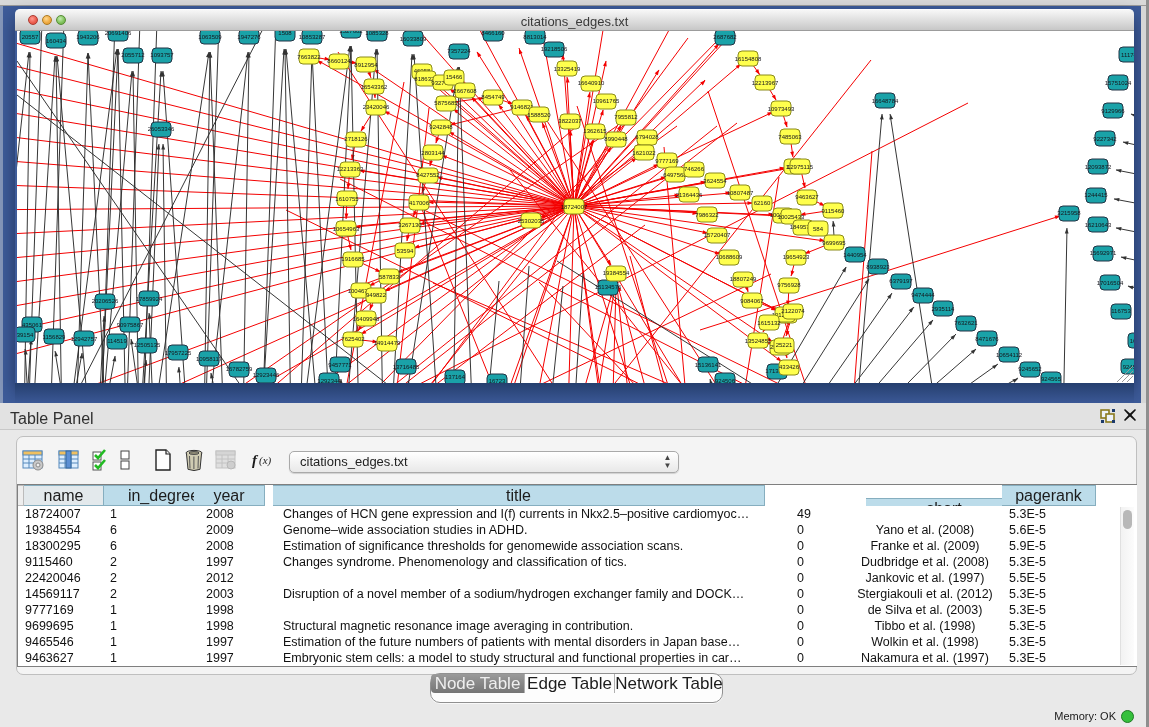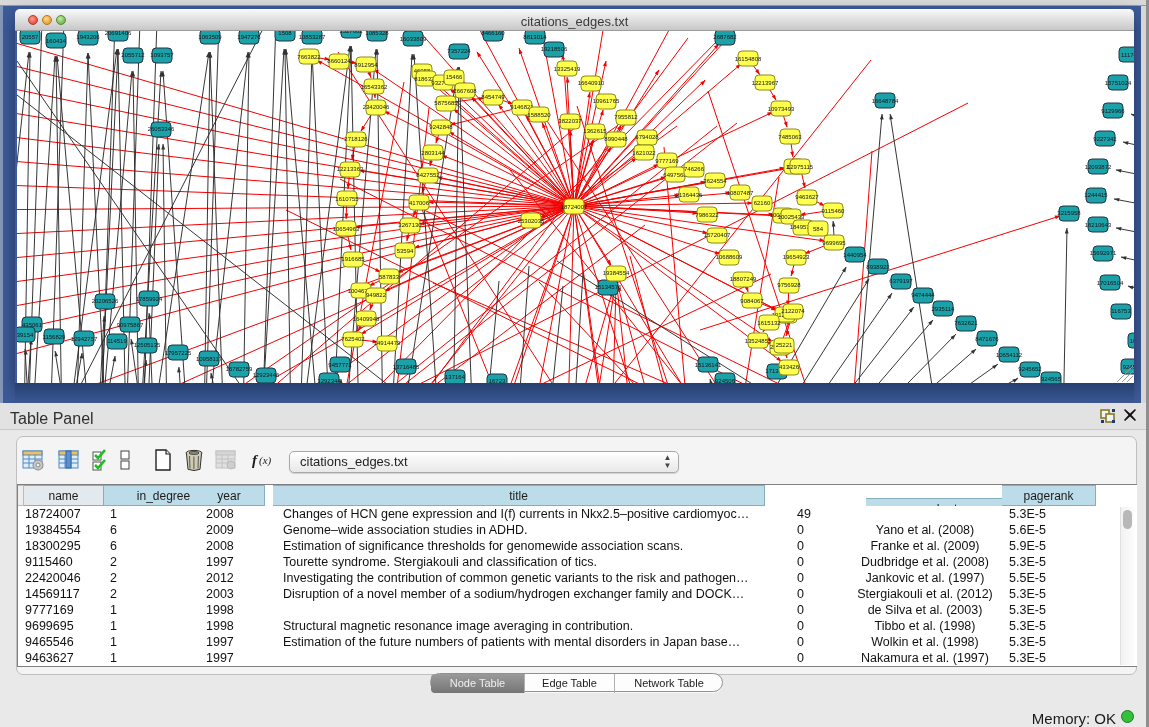--- a/index.html
+++ b/index.html
@@ -33,48 +33,48 @@
 #combo { position:absolute; left:272px; top:14px; width:390px; height:22px;
   border:1px solid #a9a9a9; border-radius:5px;
   background:linear-gradient(#ffffff,#e8e8e8); font-size:13px; color:#222;
   line-height:20px; padding-left:10px; box-shadow:0 1px 1px rgba(0,0,0,.15); }
 #combo .st { position:absolute; right:4px; top:2px; width:13px; height:16px;
   color:#444; font-size:8px; line-height:8px; text-align:center; }
 #tborder { position:absolute; left:0px; top:47px; width:1120px; height:183px;
   border:1px solid #7f7f7f; background:#fff; }
 #thead { position:absolute; left:1px; top:48px; width:1119px; height:21px; background:#fff; }
 #thead .h { position:absolute; top:0; height:21px; background:#bcdcea;
-  border:1px solid #86aebf; border-left:none; font-size:12px; color:#1c1c1c;
+  border:1px solid #86aebf; border-left:none; font-size:16px; color:#1c1c1c;
   text-align:center; line-height:20px; }
 #tbody { position:absolute; left:1px; top:69px; width:1119px; height:160px;
   background:#fff; overflow:hidden; font-size:12.5px; color:#111;
   border-left:1px solid #fff; }
 #gutline { position:absolute; left:21px; top:69px; width:1px; height:160px; background:#d8d8d8; }
 .tr { position:relative; height:16px; line-height:16px; white-space:nowrap; }
 .tr div { position:absolute; overflow:hidden; }
 .c0 { left:6px;  width:80px; }
 .c1 { left:91px; width:95px; }
 .c2 { left:187px;width:70px; }
 .c3 { left:264px;width:488px; }
 .c4 { left:778px;width:76px; }
 .c5 { left:828px;width:156px; text-align:center;margin-top:16px; }
 .c6 { left:990px;width:100px; }
 #vscroll { position:absolute; left:1103px; top:70px; width:14px; height:158px;
   background:linear-gradient(90deg,#f2f2f2,#fcfcfc); border-left:1px solid #e0e0e0; }
 #vthumb { position:absolute; left:2px; top:3px; width:9px; height:19px;
   background:#b8b8b8; border-radius:5px; }
-#tabs { position:absolute; left:430px; top:270px; width:293px; height:19px;
+#tabs { position:absolute; left:430px; top:270px; width:293px; height:30px;
   border:1px solid #909090; border-radius:10px; background:#fdfdfd;
-  font-size:11px; box-shadow:0 1px 0 rgba(255,255,255,.7); }
+  font-size:17px; box-shadow:0 1px 0 rgba(255,255,255,.7); }
 #tabs .seg { position:absolute; top:0; height:19px; line-height:19px; text-align:center; }
 #seg1 { left:0; width:93px; background:linear-gradient(#9a9a9a,#757575);
   color:#efefef; border-radius:4px 0 0 4px; }
 #seg2 { left:93px; width:90px; color:#1c1c1c; border-left:1px solid #b0b0b0; }
 #seg3 { left:183px; width:109px; color:#1c1c1c; border-left:1px solid #b0b0b0; }
-#memory { position:absolute; right:30px; top:307px; font-size:15px; color:#1a1a1a; }
+#memory { position:absolute; right:30px; top:307px; font-size:11px; color:#1a1a1a; }
 #memdot { position:absolute; right:12px; top:307px; width:13px; height:13px;
   border-radius:50%; background:#35c03c; border:1.5px solid #1e7a24; }
 .nl { font-size:6px; fill:#16161c; text-anchor:middle;
   font-family:"Liberation Sans",sans-serif; }
 line.r { stroke:#f40000; stroke-width:1; }
 line.k { stroke:#2b2b2b; stroke-width:0.95; }
 .ticon { display:inline-block; vertical-align:top; }
 </style></head>
 <body>
 <div id="page">
@@ -959,30 +959,29 @@
             <div class="c2">2008</div>
             <div class="c3">Estimation of significance thresholds for genomewide association scans.</div>
             <div class="c4">0</div>
             <div class="c5">Dudbridge et al. (2008)</div>
             <div class="c6">5.9E-5</div>
           </div>
 <div class="tr">
             <div class="c0">9115460</div>
             <div class="c1">2</div>
             <div class="c2">1997</div>
-            <div class="c3">Tourette syndrome. Stergiakouli and classification of tics.</div>
+            <div class="c3">Changes syndrome. Phenomenology and classification of tics.</div>
             <div class="c4">0</div>
             <div class="c5">Jankovic et al. (1997)</div>
             <div class="c6">5.3E-5</div>
           </div>
 <div class="tr">
             <div class="c0">22420046</div>
             <div class="c1">2</div>
             <div class="c2">2012</div>
-            <div class="c3">Investigating the contribution of common genetic variants to the risk and pathogen…</div>
             <div class="c4">0</div>
             <div class="c5">Stergiakouli et al. (2012)</div>
             <div class="c6">5.5E-5</div>
           </div>
 <div class="tr">
             <div class="c0">14569117</div>
             <div class="c1">2</div>
             <div class="c2">2003</div>
             <div class="c3">Disruption of a novel member of a sodium/hydrogen exchanger family and DOCK…</div>
             <div class="c4">0</div>
@@ -1012,20 +1011,21 @@
             <div class="c2">1997</div>
             <div class="c3">Estimation of the future numbers of patients with mental disorders in Japan base…</div>
             <div class="c4">0</div>
             <div class="c5">Nakamura et al. (1997)</div>
             <div class="c6">5.3E-5</div>
           </div>
 <div class="tr">
             <div class="c0">9463627</div>
             <div class="c1">1</div>
             <div class="c2">1997</div>
+            <div class="c3">Embryonic stem cells: a model to study structural and functional properties in car…</div>
             <div class="c4">0</div>
             <div class="c5">Hescheler et al. (1997)</div>
             <div class="c6">5.3E-5</div>
           </div>
       </div>
       <div id="vscroll">
           <div id="vthumb"></div>
         </div>
     </div>
     <div id="tabs">

